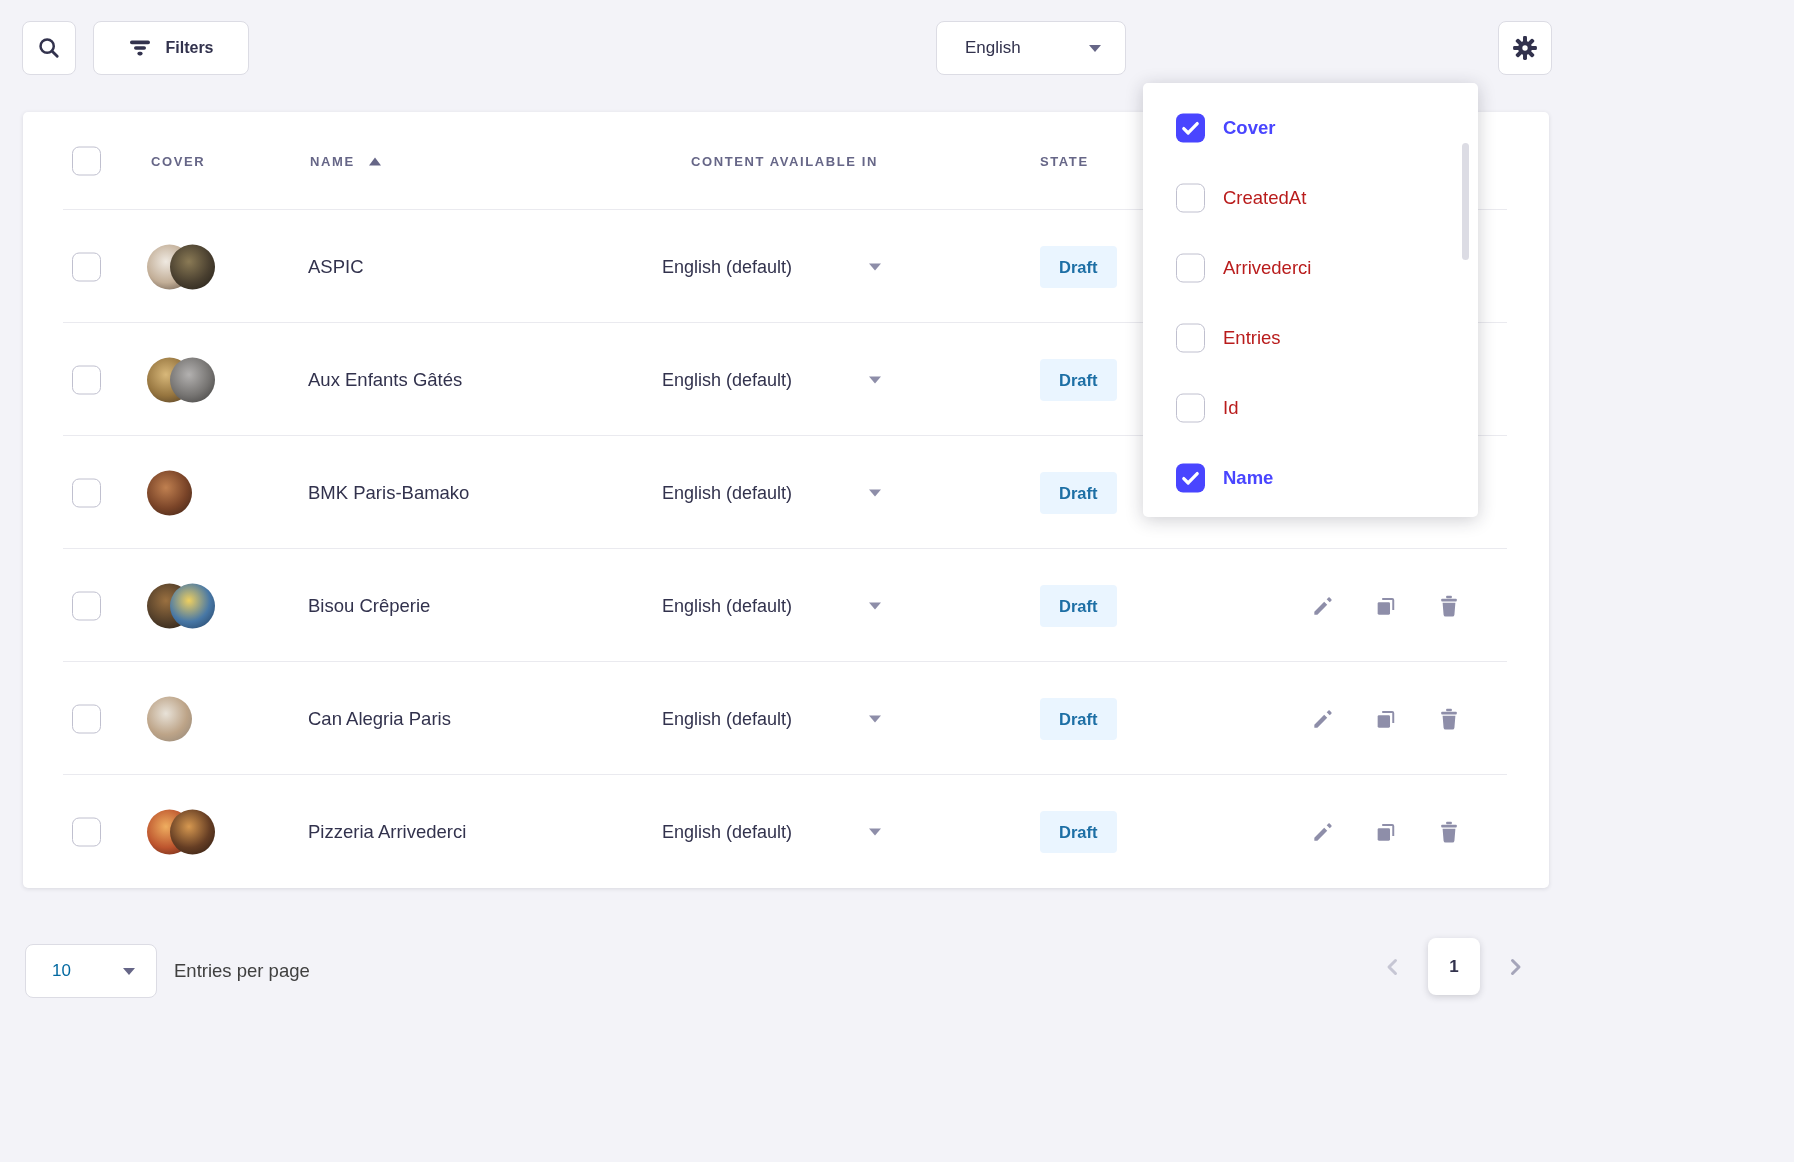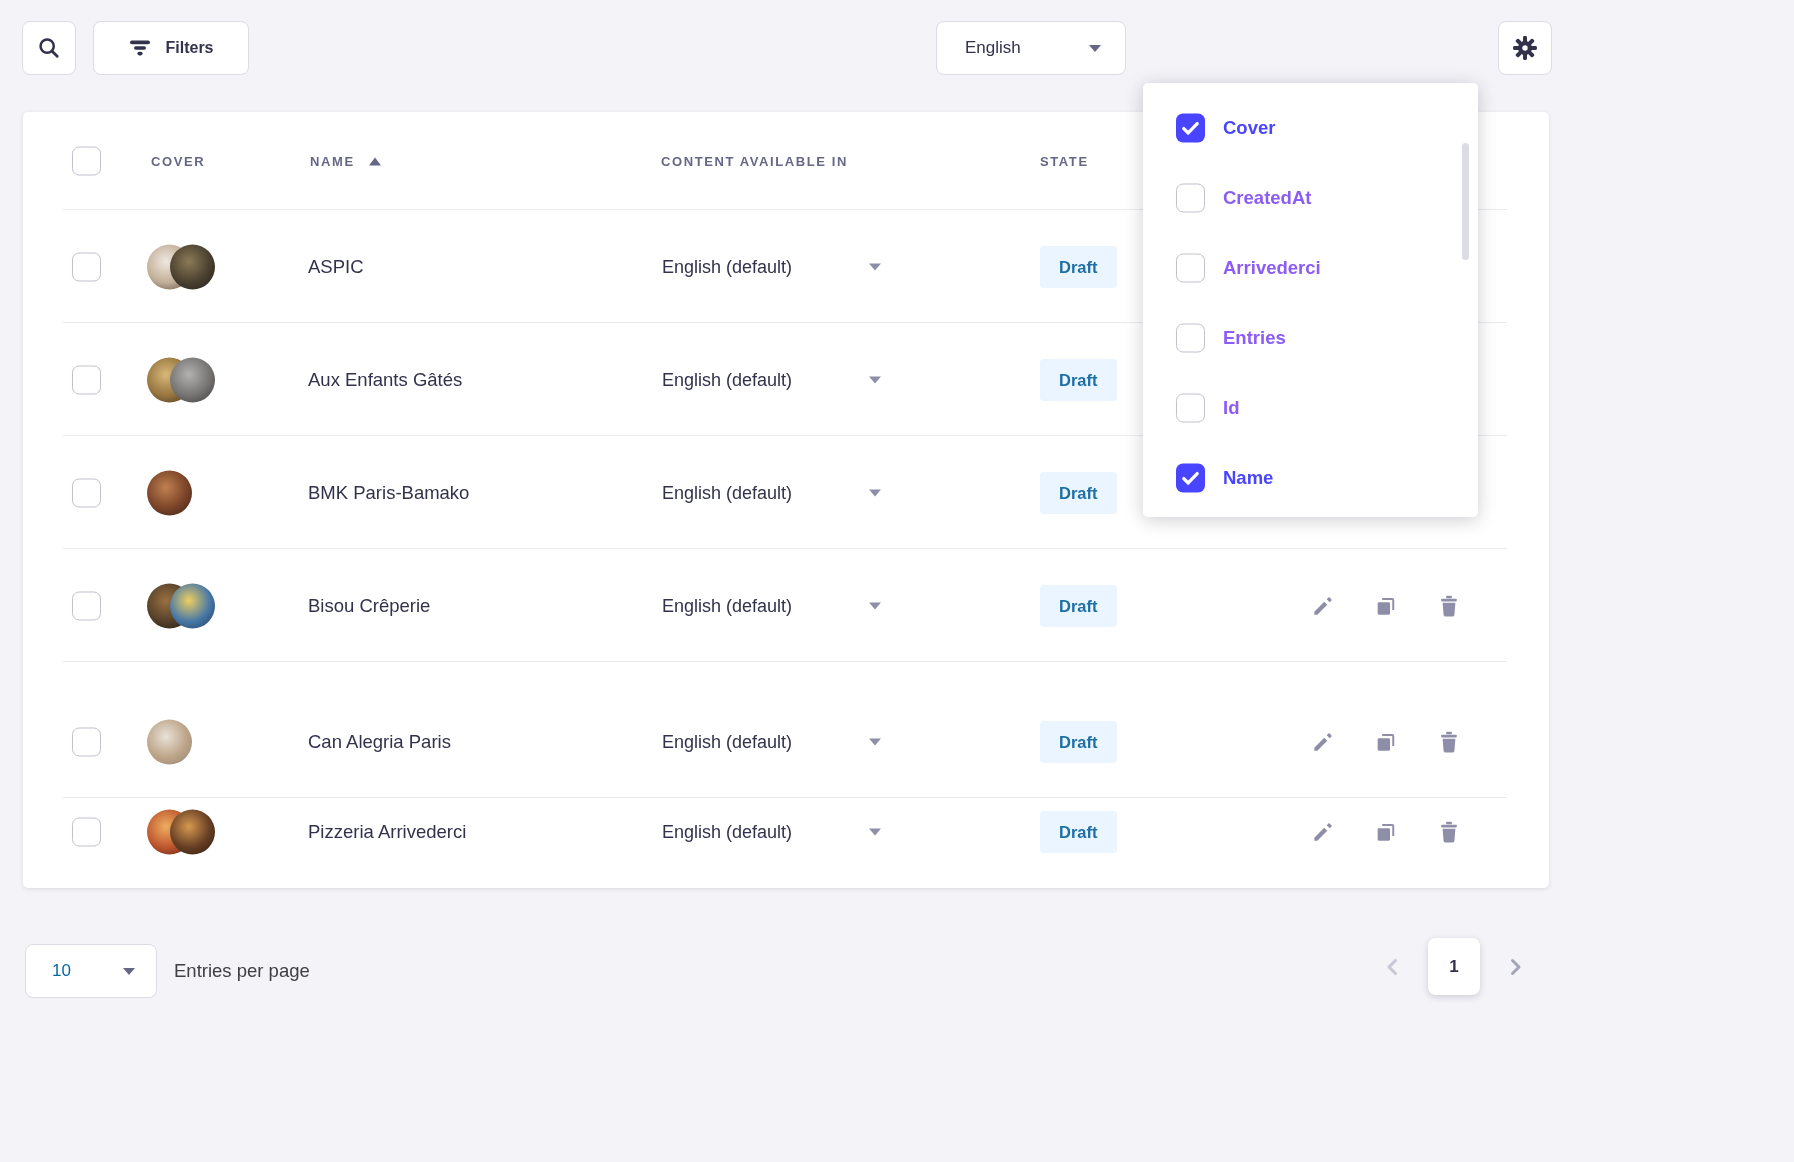--- a/index.html
+++ b/index.html
@@ -41,21 +41,21 @@
   .act{position:absolute;top:50%;transform:translateY(-50%);width:30px;height:30px;border:none;background:transparent;padding:0;cursor:pointer;}
   .act svg{width:26px;height:26px;display:block;margin:auto;}
   .act.edit{left:1285px;}
   .act.copy{left:1348px;}
   .act.del{left:1411px;}
 
   
   .panel{position:absolute;left:1143px;top:83px;width:335px;height:434px;background:#fff;border-radius:5px;box-shadow:0 3px 18px rgba(33,33,52,.22);z-index:10;}
   .opt{position:absolute;left:0;width:100%;height:70px;cursor:pointer;}
   .opt .checkbox{left:33px;top:50%;transform:translateY(-50%);}
-  .opt .olabel{position:absolute;left:80px;top:50%;transform:translateY(-50%);font-size:18.5px;font-weight:700;color:#8b5cf6;white-space:nowrap;}
+  .opt .olabel{position:absolute;left:80px;top:50%;transform:translateY(-50%);font-size:18.5px;font-weight:400;color:#b91c1c;white-space:nowrap;}
   .opt.checked .olabel{color:#4945ff;font-weight:700;}
   .panel .scrollbar{position:absolute;left:319px;top:60px;width:7px;height:117px;border-radius:4px;background:#dcdce4;}
 
   
   .pagesize-select{left:25px;top:944px;width:132px;height:54px;justify-content:space-between;padding:0 21px 0 26px;font-size:17px;color:#0369a1;}
   .entries-label{position:absolute;left:174px;top:971px;transform:translateY(-50%);font-size:18.5px;color:#404040;}
   .pg-prev{position:absolute;left:1381px;top:955px;width:24px;height:24px;border:none;background:transparent;padding:0;cursor:pointer;}
   .pg-next{position:absolute;left:1503px;top:955px;width:24px;height:24px;border:none;background:transparent;padding:0;cursor:pointer;}
   .pg-1{position:absolute;left:1428px;top:938px;width:52px;height:57px;background:#fff;border-radius:8px;box-shadow:0 2px 7px rgba(33,33,52,.18);display:flex;align-items:center;justify-content:center;font-size:17px;font-weight:700;color:#32324d;cursor:pointer;}
 </style>
@@ -105,21 +105,21 @@
     <div class="thead">
       <span class="checkbox"></span>
       <div id="hcells">
           <span class="hcell" style="left:128px">
             <span>COVER</span>
           </span>
           <span class="hcell" style="left:287px">
             <span>NAME</span>
             <i class="sort-asc"></i>
           </span>
-          <span class="hcell" style="left:638px">
+          <span class="hcell" style="left:668px">
             <span>CONTENT AVAILABLE IN</span>
           </span>
           <span class="hcell" style="left:1017px">
             <span>STATE</span>
           </span>
         </div>
       <div class="hdiv"></div>
     </div>
     <div id="rows">
         <div class="row" style="top:98px">
@@ -230,21 +230,21 @@
             <svg viewBox="0 0 24 24">
               <g fill="#8e8ea9">
                 <rect x="9.4" y="2.6" width="5.2" height="2.2" rx="0.7"></rect>
                 <rect x="4.8" y="5.3" width="14.4" height="2.5" rx="0.8"></rect>
                 <path d="M6.1 9h11.8l-.9 11.1a1.9 1.9 0 0 1-1.9 1.7H8.9A1.9 1.9 0 0 1 7 20.1L6.1 9z"></path>
               </g>
             </svg>
           </button>
           <div class="rdiv"></div>
         </div>
-        <div class="row" style="top:573px">
+        <div class="row" style="top:550px">
           <span class="checkbox"></span>
           <span class="avatar av0" style="background:radial-gradient(circle at 42% 38%, #e8e2d8, #bda488 55%, #8d8377)"></span>
           <span class="rname">Can Alegria Paris</span>
           <span class="rlocale">English (default)<i class="caret caret-sm"></i></span>
           <span class="badge">Draft</span>
           <button class="act edit">
             <svg viewBox="0 0 24 24">
               <path fill="#8e8ea9" d="M4 17.2V20h2.8L15.9 10.9l-2.8-2.8L4 17.2zM19.7 7.1c.4-.4.4-1 0-1.4l-1.4-1.4c-.4-.4-1-.4-1.4 0l-1.5 1.5 2.8 2.8 1.5-1.5z"></path>
             </svg>
           </button>

